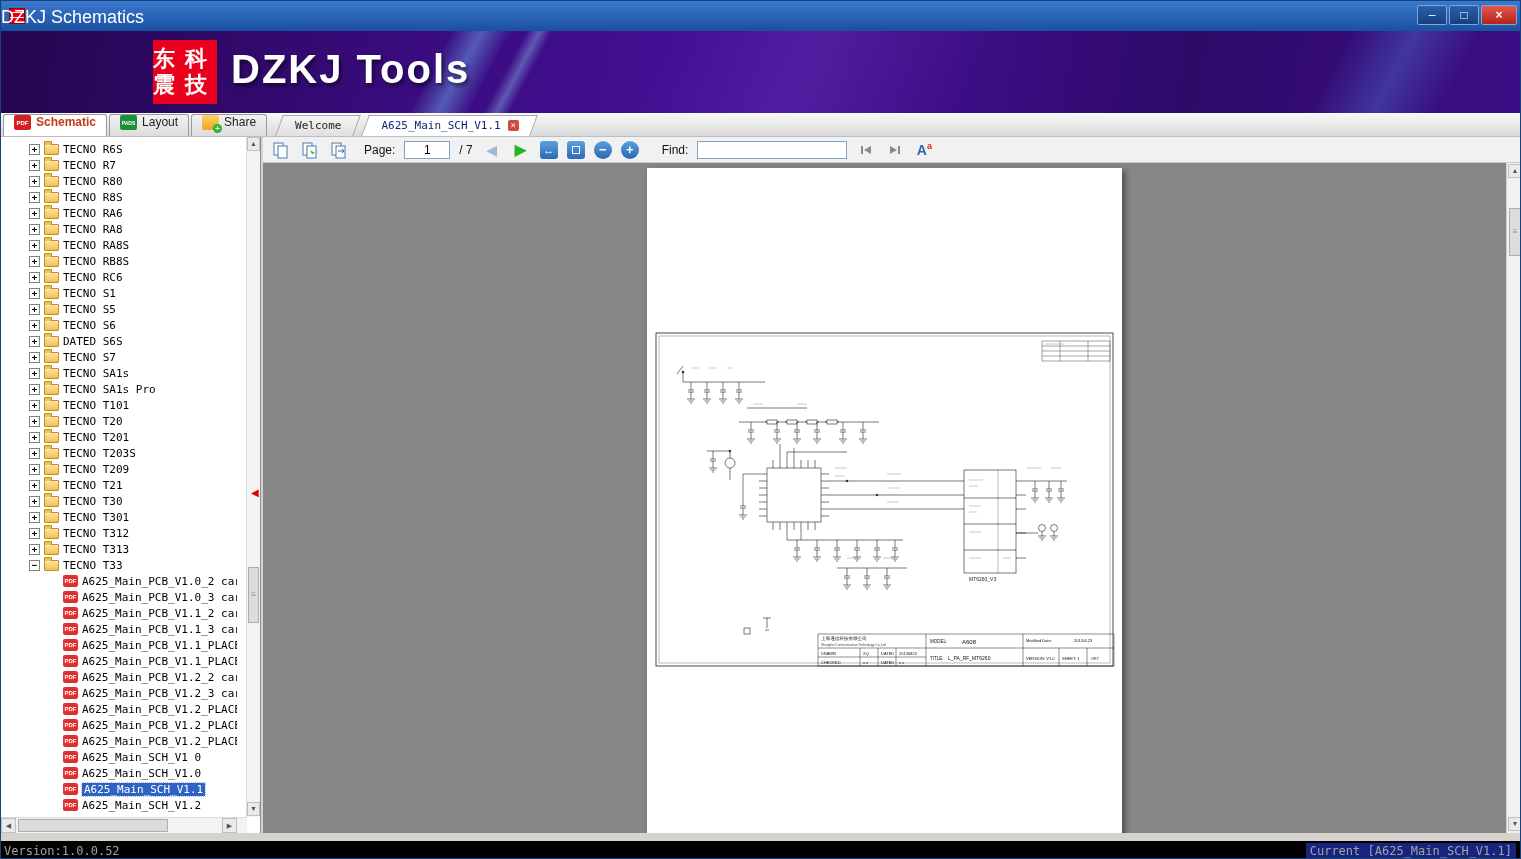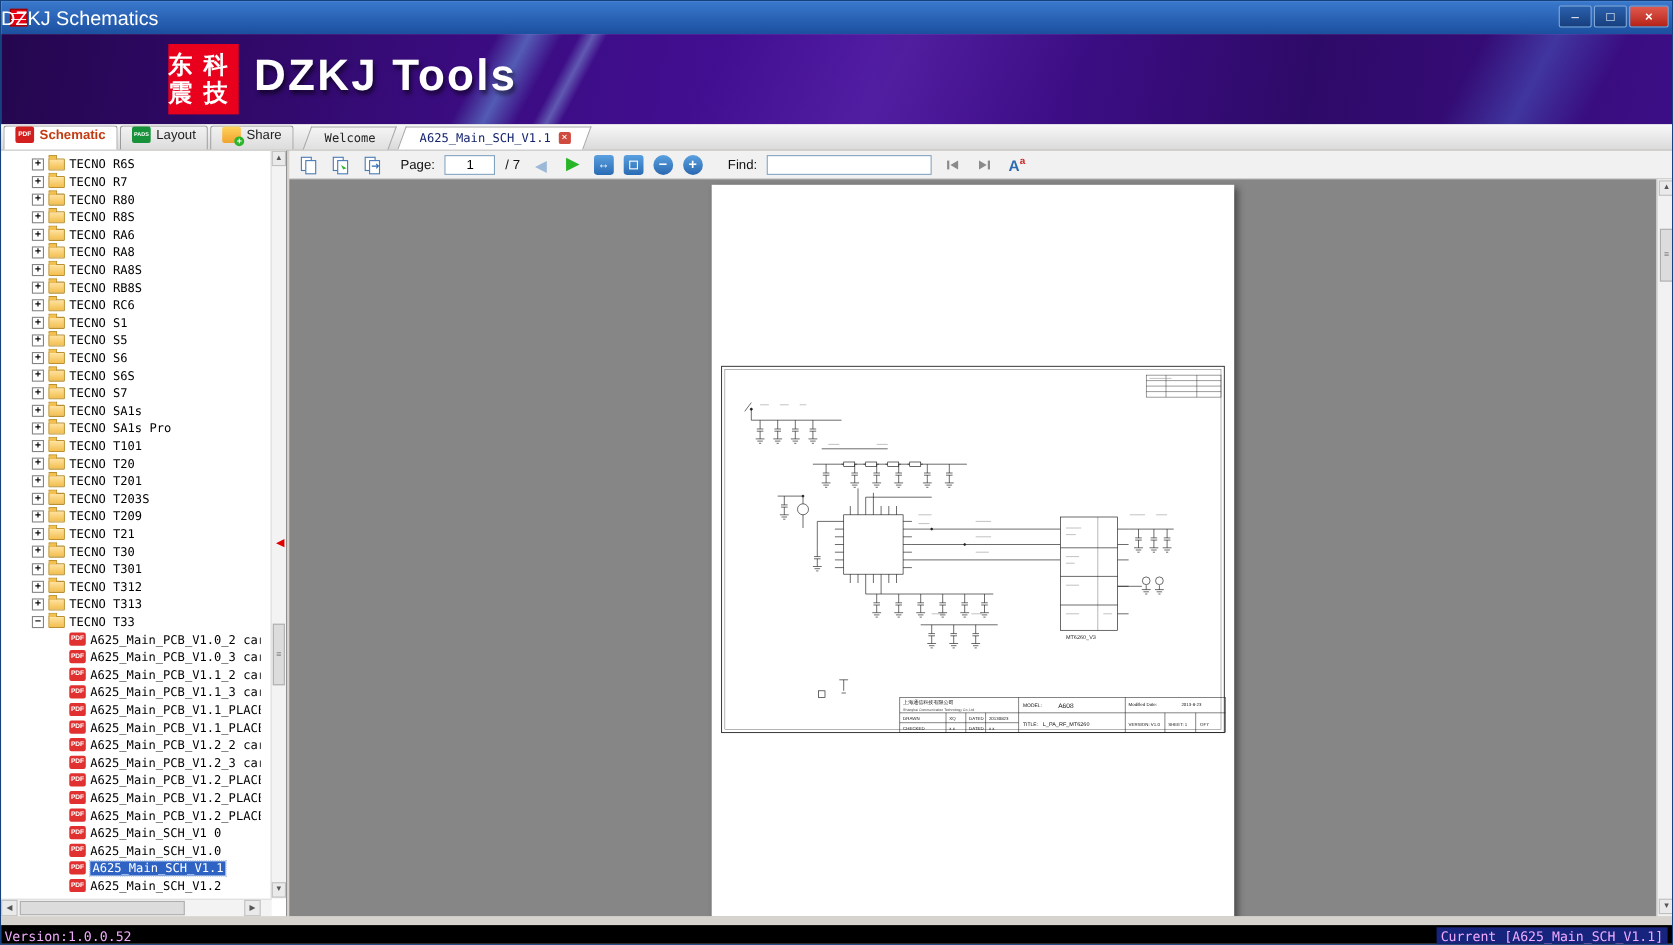--- a/index.html
+++ b/index.html
@@ -95,21 +95,21 @@
          display:flex;align-items:center;justify-content:center;}
   .split-arrow{position:absolute;left:250px;top:486px;color:#e00000;font-size:10px;z-index:5;}
 
   
   .viewer{position:absolute;left:262px;top:162px;width:1243px;height:670px;background:#868686;overflow:hidden;}
   .page{position:absolute;left:384px;top:5px;width:475px;height:720px;background:#fff;box-shadow:3px 3px 6px rgba(0,0,0,.45);}
   .vs-main{position:absolute;left:1505px;top:162px;width:16px;height:670px;background:#f1f1f1;border-left:1px solid #cfcfcf;}
 
   
   .strip{position:absolute;left:0;top:832px;width:100%;height:8px;background:#d6d3ce;}
-  .statusbar{position:absolute;left:0;top:840px;width:100%;height:19px;background:#000;color:#f0abfc;font:12px "DejaVu Sans Mono",monospace;padding-left:44px;}
+  .statusbar{position:absolute;left:0;top:840px;width:100%;height:19px;background:#000;color:#a3a3a3;font:12px "DejaVu Sans Mono",monospace;padding-left:44px;}
   .stver{position:absolute;left:3px;top:3px;}
   .stcur{position:absolute;right:4px;top:2px;background:#16247e;padding:1px 4px;}
 
   svg .ln{stroke:#1e1e1e;fill:none;}
 </style>
 </head>
 <body>
 
 <div id="win">
 
@@ -221,21 +221,21 @@
           <span class="tlabel">TECNO S5</span>
         </div>
         <div class="t-row folder-row">
           <span class="expander">+</span>
           <span class="folder-ic"></span>
           <span class="tlabel">TECNO S6</span>
         </div>
         <div class="t-row folder-row">
           <span class="expander">+</span>
           <span class="folder-ic"></span>
-          <span class="tlabel">TECNO S6S</span>
+          <span class="tlabel">DATED S6S</span>
         </div>
         <div class="t-row folder-row">
           <span class="expander">+</span>
           <span class="folder-ic"></span>
           <span class="tlabel">TECNO S7</span>
         </div>
         <div class="t-row folder-row">
           <span class="expander">+</span>
           <span class="folder-ic"></span>
           <span class="tlabel">TECNO SA1s</span>

